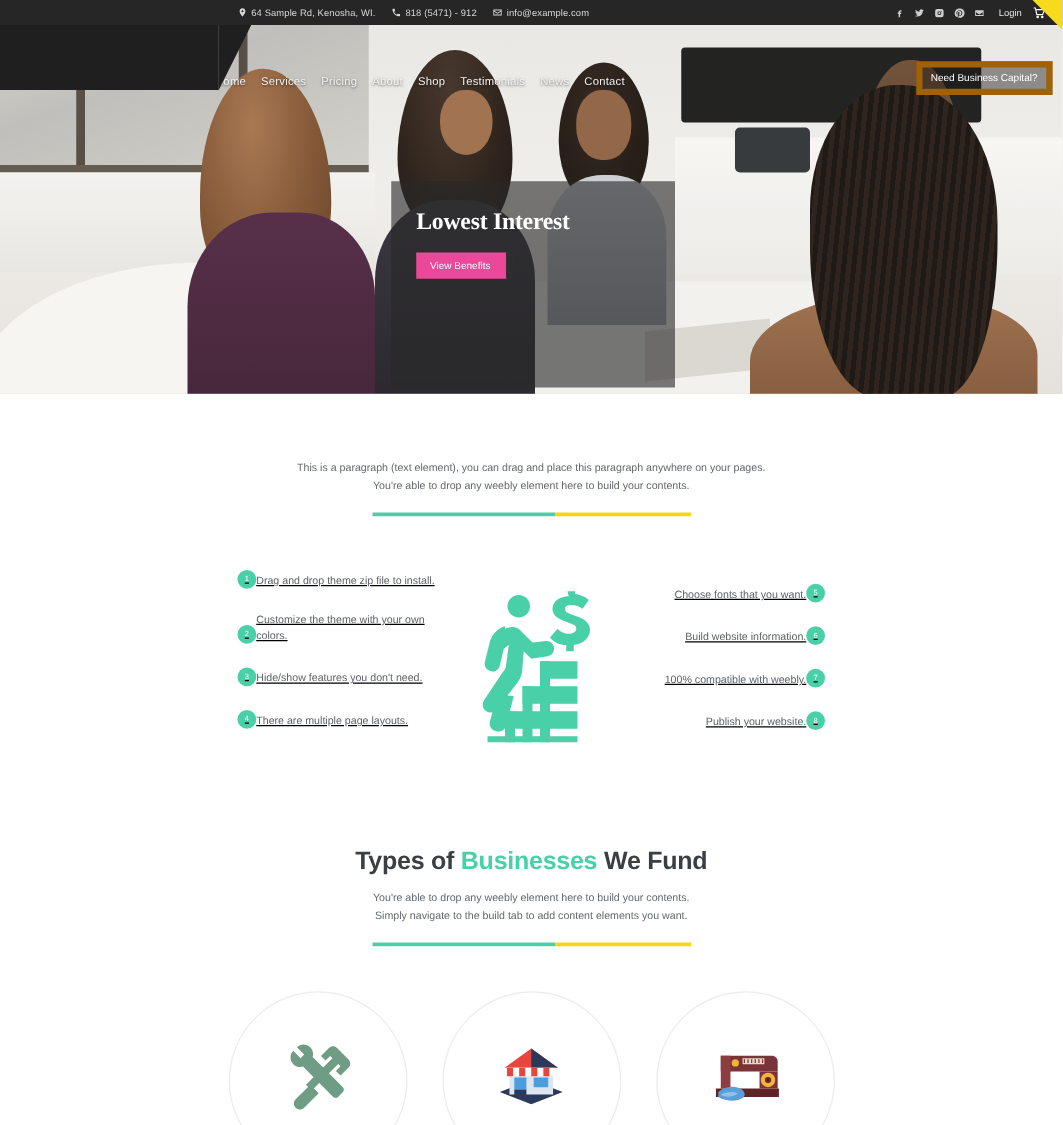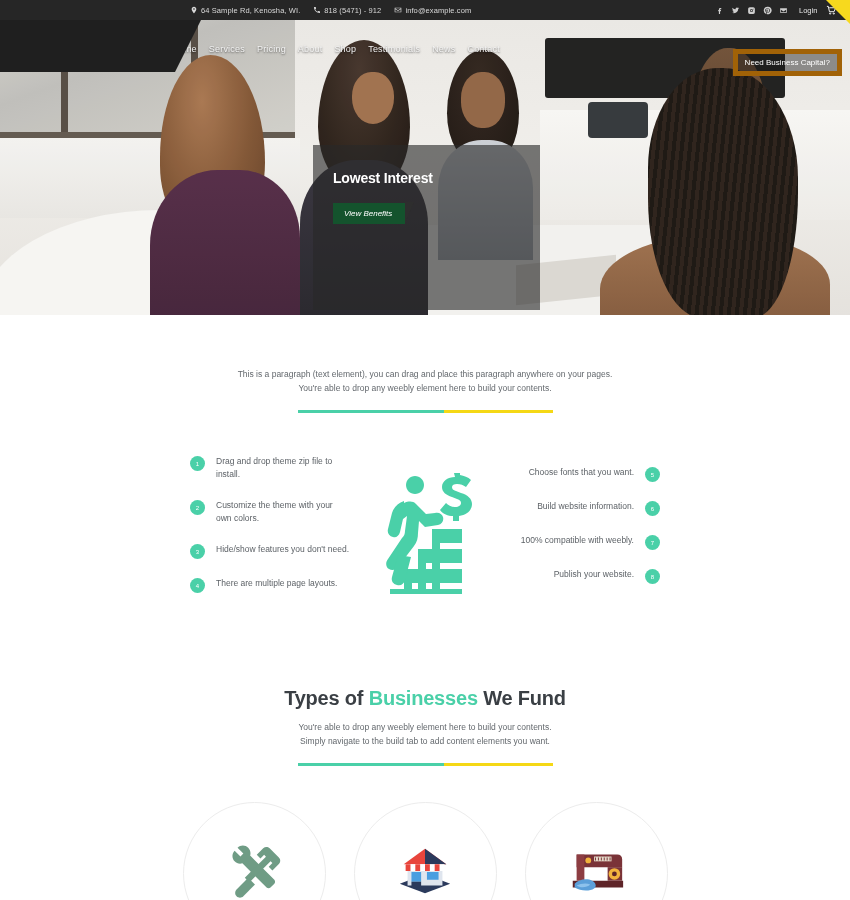--- a/index.html
+++ b/index.html
@@ -178,21 +178,21 @@
   .logo-dot {
     position:absolute; left: 85px; top: 16px;
     width: 5px; height: 5px; background:#45c9a0; border-radius:50%; z-index:3;
   }
   .logo-bar {
     position:absolute; left: 101px; top: 17px;
     width: 15px; height: 4px; background:#f5d815; z-index:3;
   }
 
   .nav {
-    position:absolute; left: 172px; top: 24px;
+    position:absolute; left: 172px; top: 40px;
     display:flex; gap: 12px; align-items:center; z-index: 25;
   }
   .nav a {
     font-size: 9px; color:#f2f2f2; text-decoration:none; white-space:nowrap;
     text-shadow: 0 1px 2px rgba(0,0,0,.55);
     letter-spacing: .2px;
   }
   .cta-outline {
     position: absolute; right: 8px; top: 29px;
     border: 5px solid #a16207;
@@ -204,33 +204,33 @@
   }
 
   .hero-card {
     position: absolute; left: 313px; top: 125px;
     width: 227px; height: 165px;
     background: rgba(40,40,40,0.62);
     padding: 22px 20px 0 20px;
     z-index: 20;
   }
   .hero-title {
-    font-size: 14px; line-height: 22px;
-    color:#ffffff; font-weight: 700; letter-spacing: -.2px;
+    font-size: 19px; line-height: 22px;
+    color:#ffffff; font-weight: 700; letter-spacing: -.2px; font-family: Liberation Serif, serif;
   }
   .hero-sub {
     margin-top: 11px;
     font-size: 8.5px; line-height: 14px; color:#ececec;
   }
   .hero-btn-wrap { position: relative; margin-top: 13px; display:inline-block; }
   .hero-btn {
     display:inline-block;
-    background:#14532d; color:#ffffff;
+    background:#ec4899; color:#ffffff;
     font-size: 8px; padding: 6px 13px 6px 11px;
-    border: none; font-family: "Liberation Sans", sans-serif; font-style: italic;
+    border: none; font-family: "Liberation Sans", sans-serif;
   }
   .hero-btn-fold {
     position:absolute; right:-9px; top:0;
     width:0; height:0;
     border-top: 21px solid #2e2e2e;
     border-right: 9px solid transparent;
   }
 
   
   .section { background:#ffffff; }
@@ -247,21 +247,21 @@
   }
   .divider .d-green { flex: 1.35; background:#4ad0a8; }
   .divider .d-yellow { flex: 1; background:#f5d815; }
 
   .feature-row {
     display:flex; align-items:flex-start; justify-content:center;
     margin-top: 42px; padding: 0 150px;
   }
   .f-col { width: 160px; }
   .f-col.right { text-align:right;margin-top:11px; }
-  .f-item { display:flex; gap: 11px; margin-bottom: 18px; align-items:flex-start; }
+  .f-item { display:flex; margin-bottom: 18px; align-items:flex-end;text-decoration:underline; }
   .f-col.right .f-item { flex-direction: row-reverse; }
   .f-num {
     flex: 0 0 auto;
     width: 15px; height: 15px; border-radius:50%;
     background:#4ad0a8; color:#ffffff;
     font-size: 6px; display:flex; align-items:center; justify-content:center;
     margin-top: 1px;
   }
   .f-text { font-size: 8.5px; line-height: 13px; color:#5d6267; }
   .f-graphic { width: 150px; display:flex; align-items:center; justify-content:center; padding-top: 4px; }

